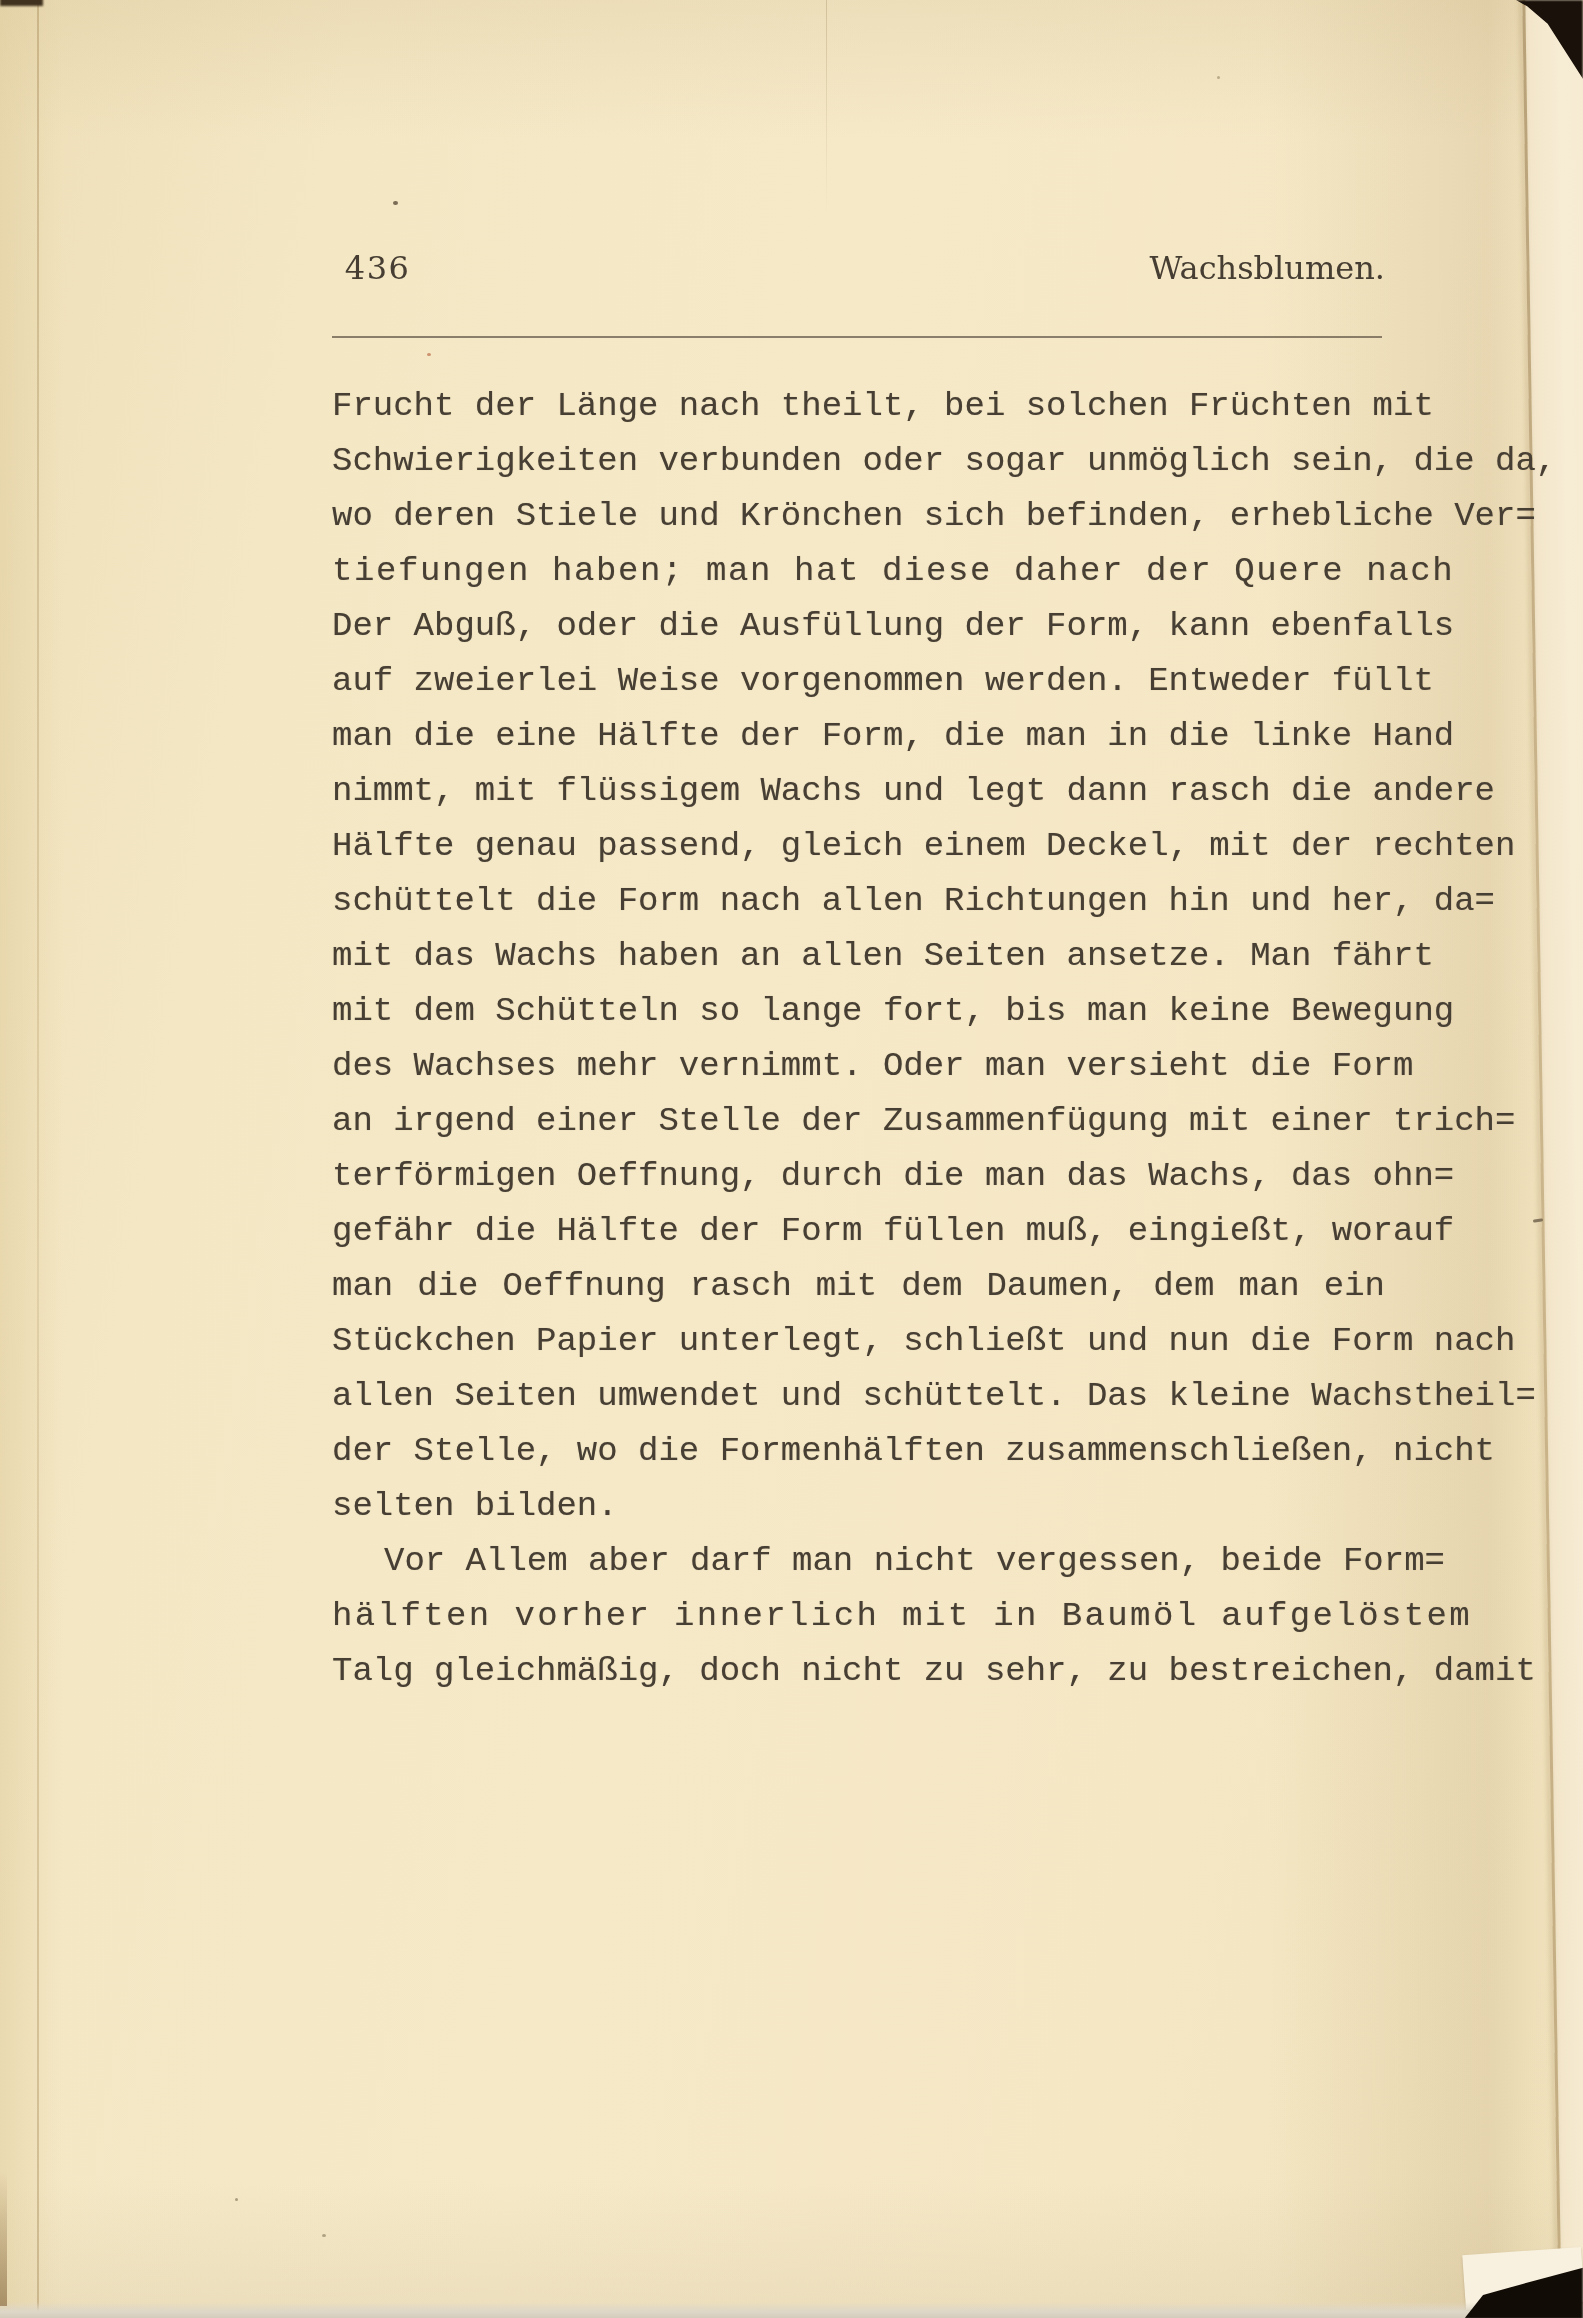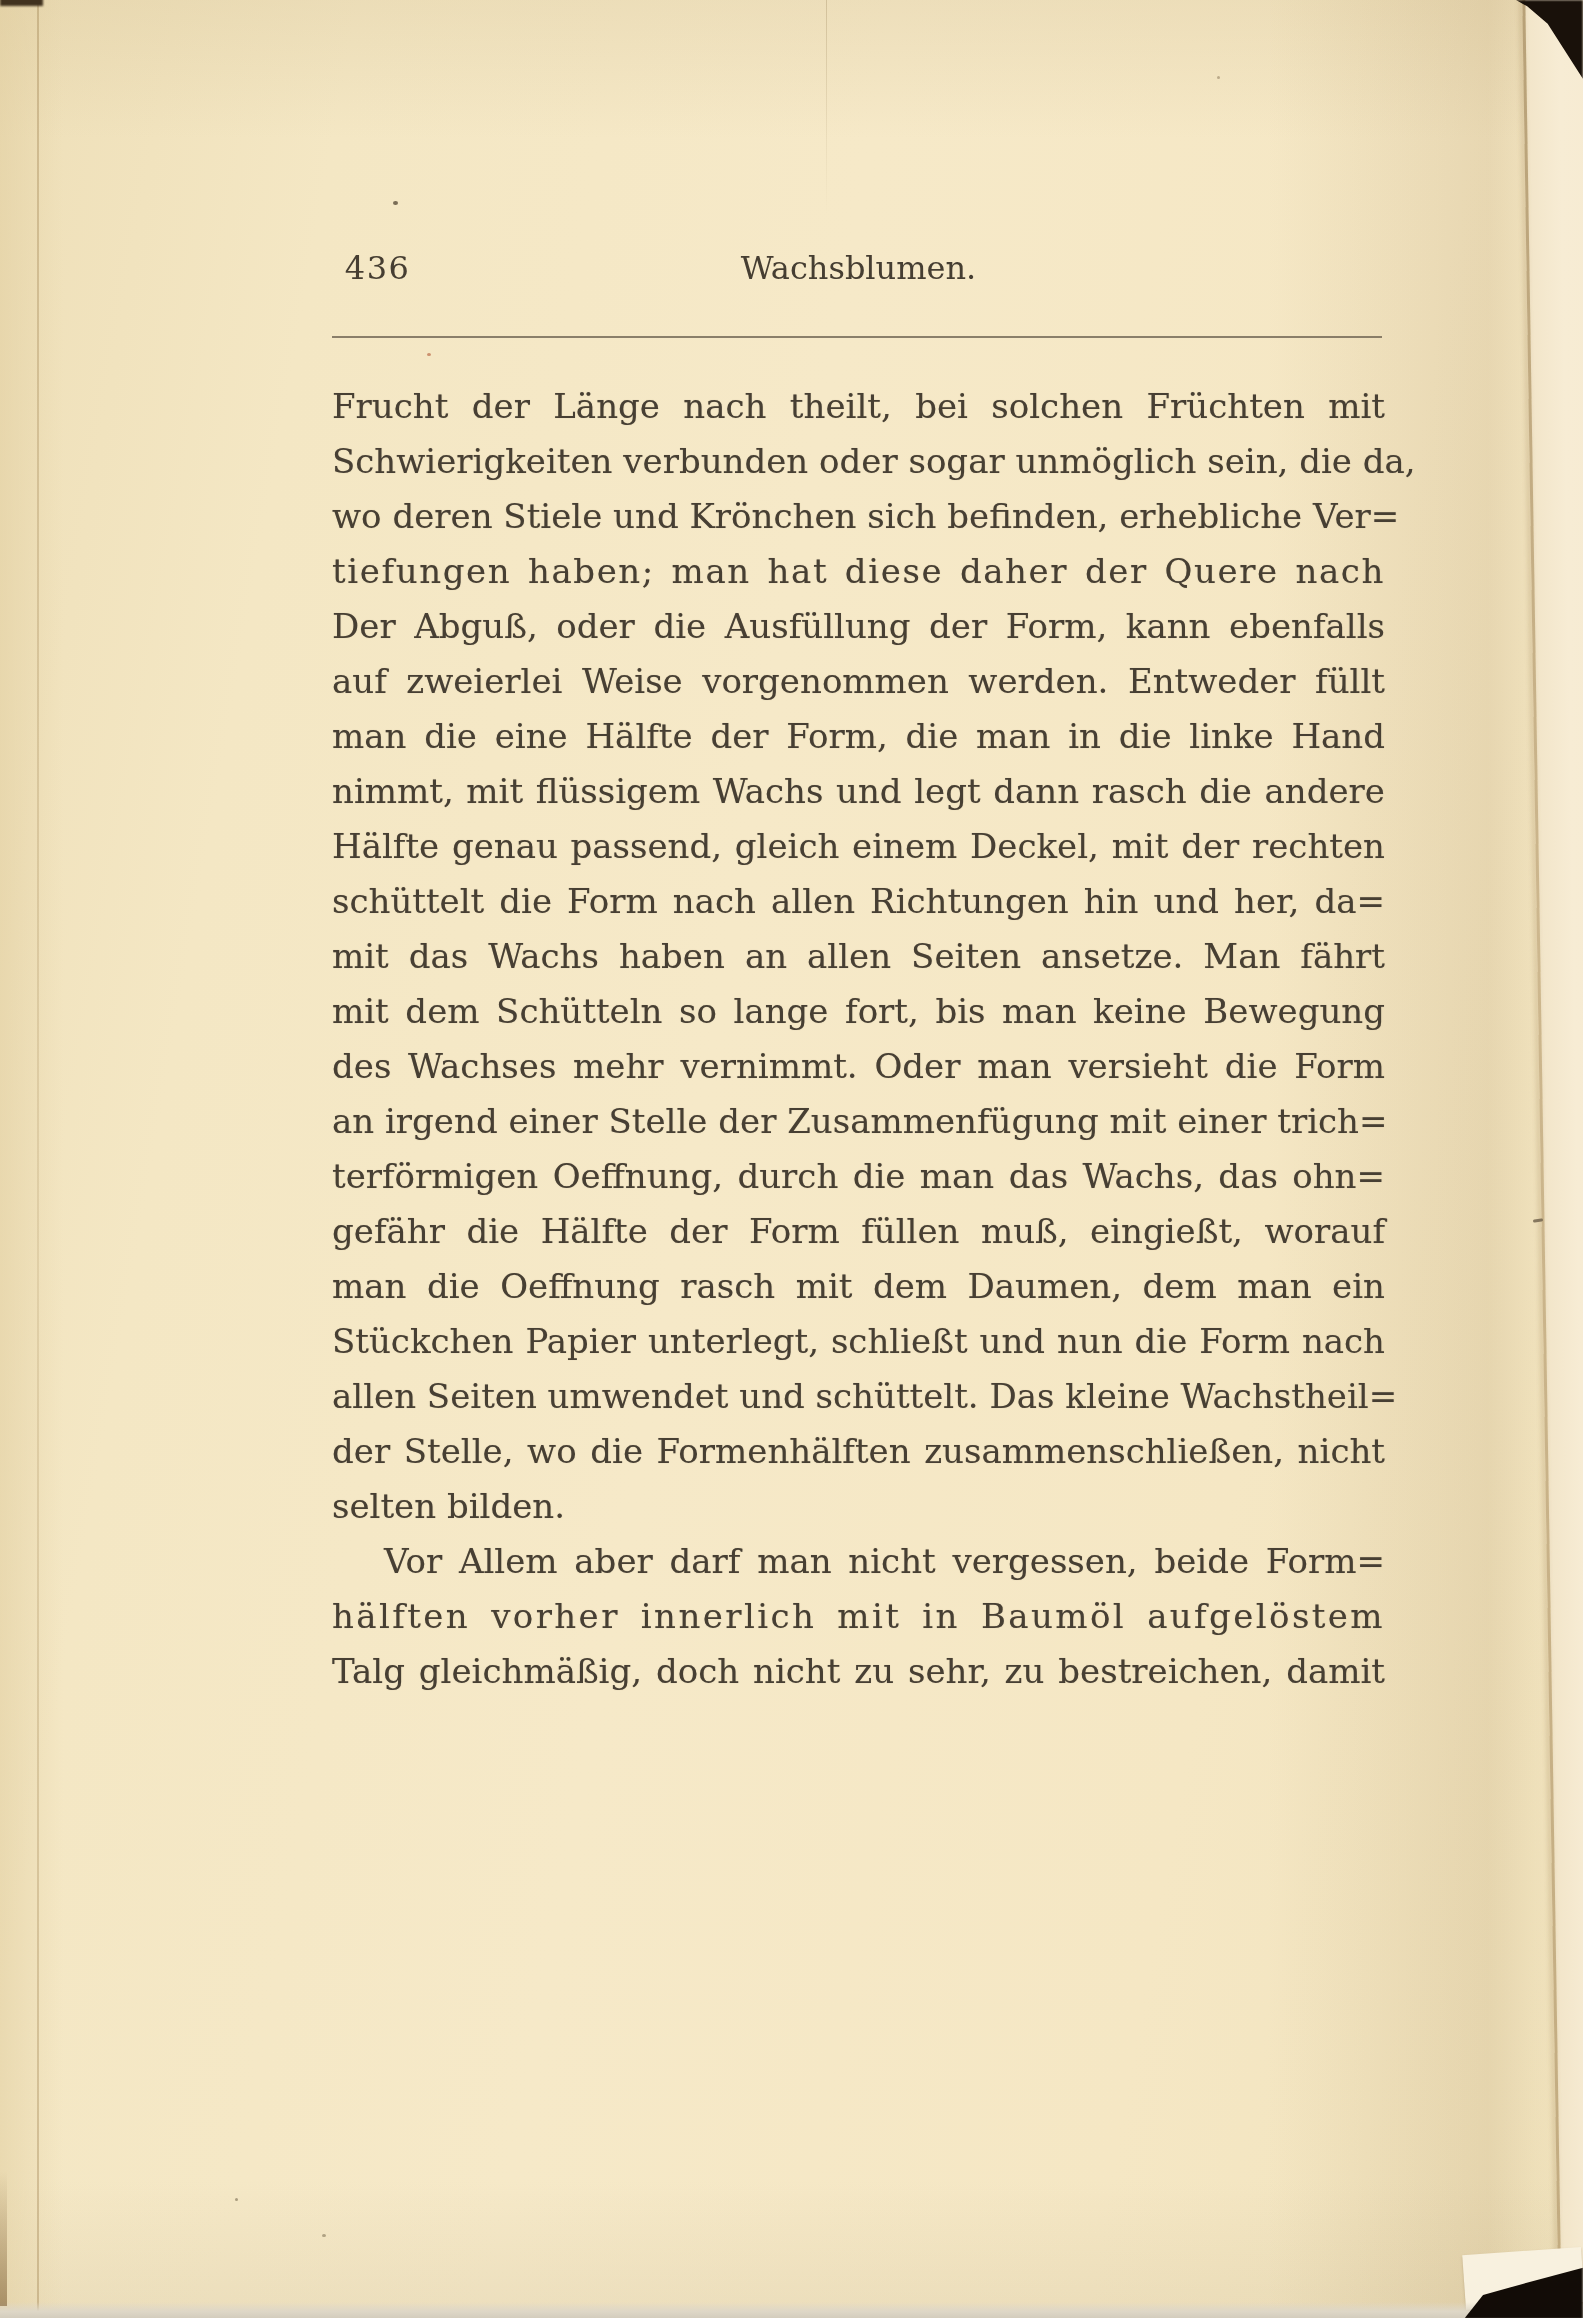--- a/index.html
+++ b/index.html
@@ -125,39 +125,40 @@
   }
   .pagenum {
     position: absolute;
     left: 12.7px; top: 0;
     font-size: 32px;
     letter-spacing: 1.6px;
   }
   .header-title {
     display: block;
     width: 100%;
-    text-align: center;
+    text-align: right;
     font-size: 32px;
   }
   .header-rule {
     position: absolute;
     top: 336px; left: 332px;
     width: 1050px; height: 1.6px;
     background: #6f6453;
     opacity: 0.8;
   }
 
   
   .textblock {
     position: absolute;
     top: 379px; left: 332px;
     width: 1053px;
     font-size: 34px;
     color: #473f33;
     text-shadow: 0 0 0.8px rgba(70,60,45,0.35);
+    font-family: Liberation Mono, monospace;
   }
   .tl {
     height: 55px;
     line-height: 55px;
     text-align: justify;
     text-align-last: justify;
     white-space: nowrap;
   }
   .tl.end { text-align-last: left; }
   .tl.indent { text-indent: 52px; }

